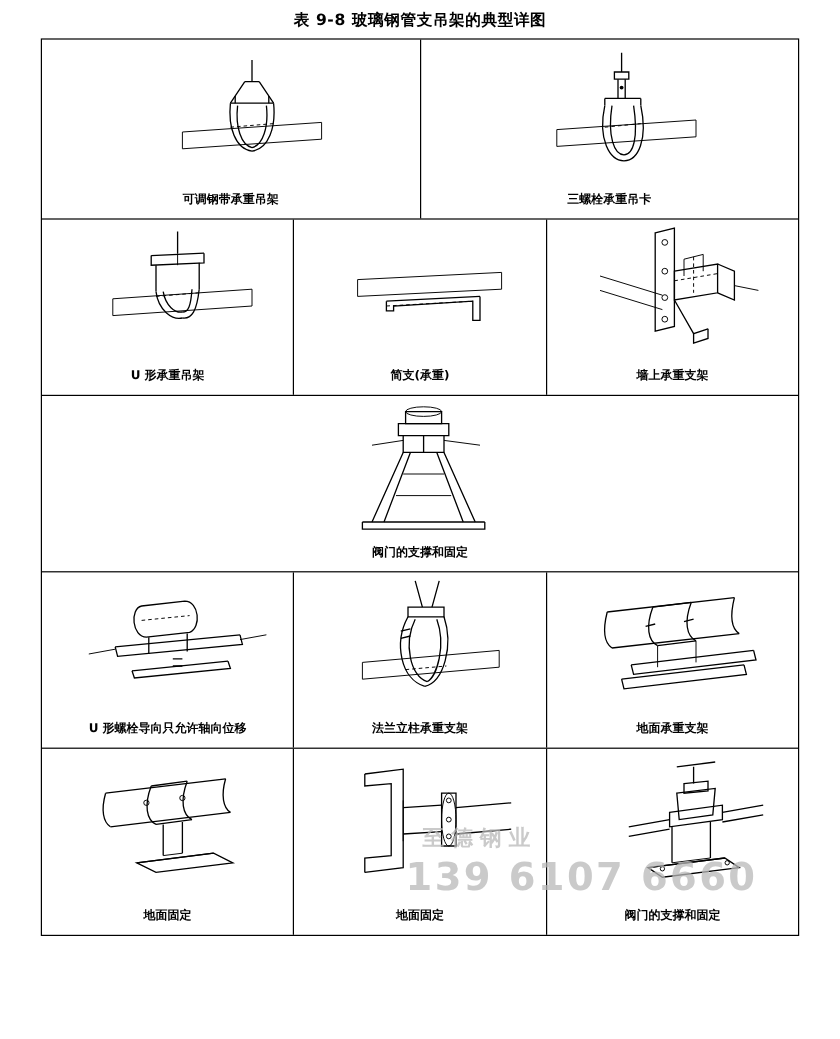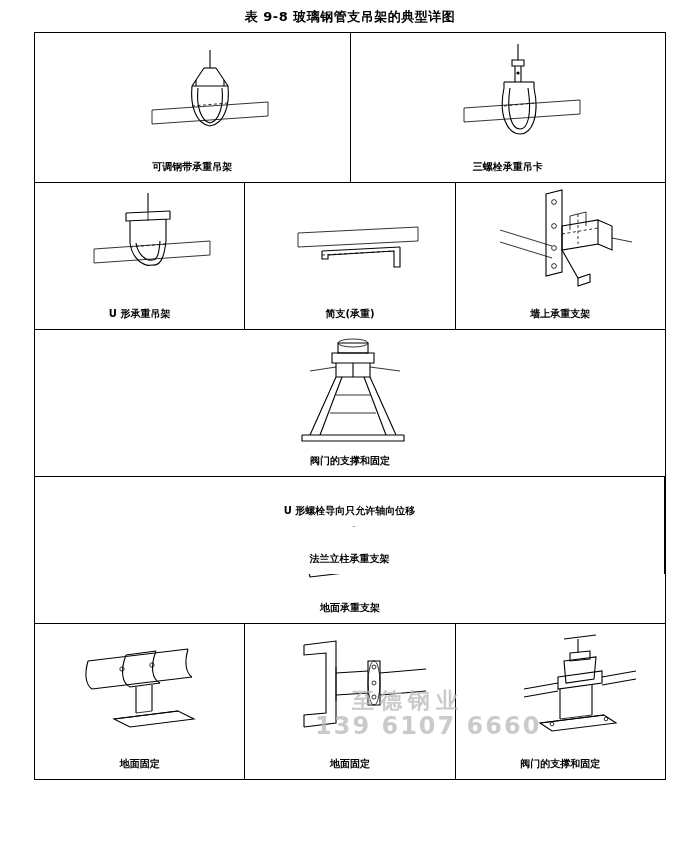--- a/index.html
+++ b/index.html
@@ -70,41 +70,41 @@
     font-weight: bold;
     text-align: right;
     padding: 4px 2px 9px 2px;
     line-height: 1.2;
     font-family: "DejaVu Sans", "Liberation Sans", sans-serif;
     white-space: nowrap;
   }
   .r1 { height: 150px; }
   .r2 { height: 147px; }
   .r3 { height: 147px; }
-  .r4 { height: 147px; flex-direction: column; }
+  .r4 { height: 147px; }
   .r5 { height: 155px; }
 
   .watermark {
     position: absolute;
     pointer-events: none;
     color: #b9b9b9;
     font-weight: bold;
     font-family: "DejaVu Sans", "Liberation Sans", sans-serif;
     opacity: 0.75;
   }
   .wm-text {
     top: 686px;
     left: 352px;
-    font-size: 22px;
+    font-size: 18px;
     letter-spacing: 6px;
   }
   .wm-phone {
     top: 712px;
-    left: 315px;
-    font-size: 24px;
+    left: 338px;
+    font-size: 32px;
     letter-spacing: 2px;
   }
   
   svg .ln { fill: none; stroke: #000; stroke-width: 1.1; }
   svg .thin { fill: none; stroke: #000; stroke-width: 0.8; }
   svg .dash { fill: none; stroke: #000; stroke-width: 0.8; stroke-dasharray: 3 2.5; }
   svg .fillb { fill: #000; stroke: none; }
 </style>
 </head>
 <body>

